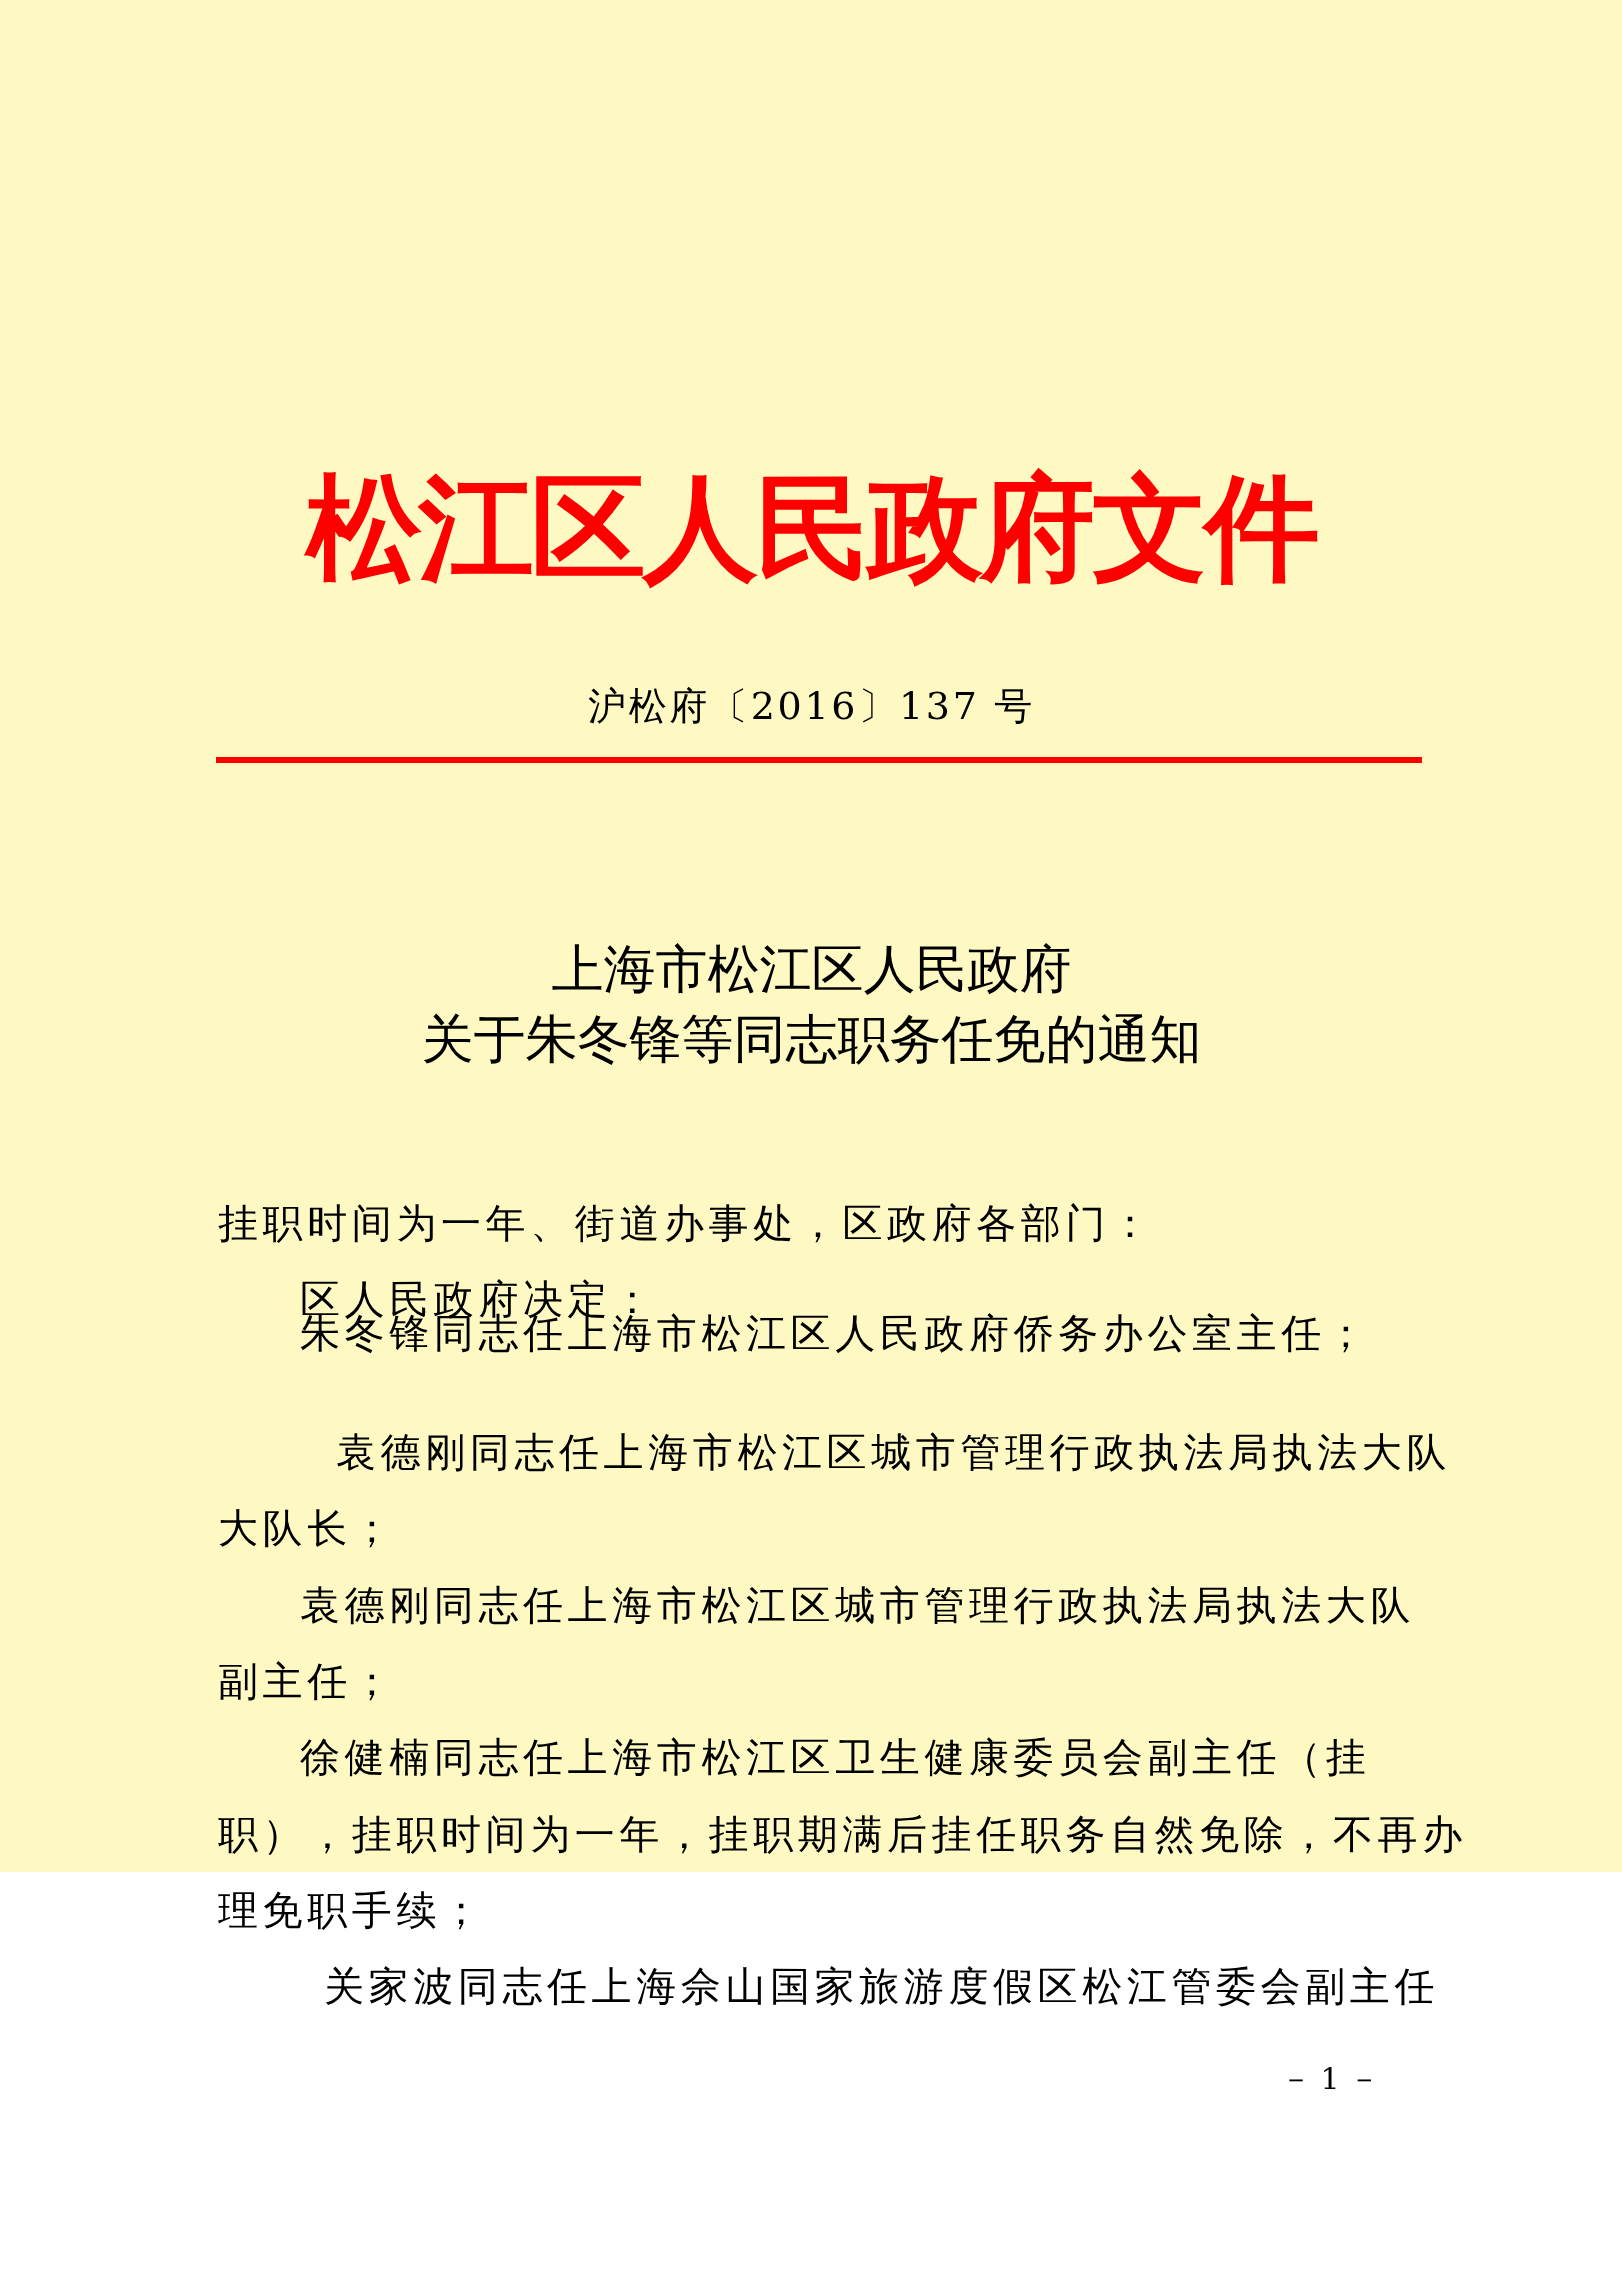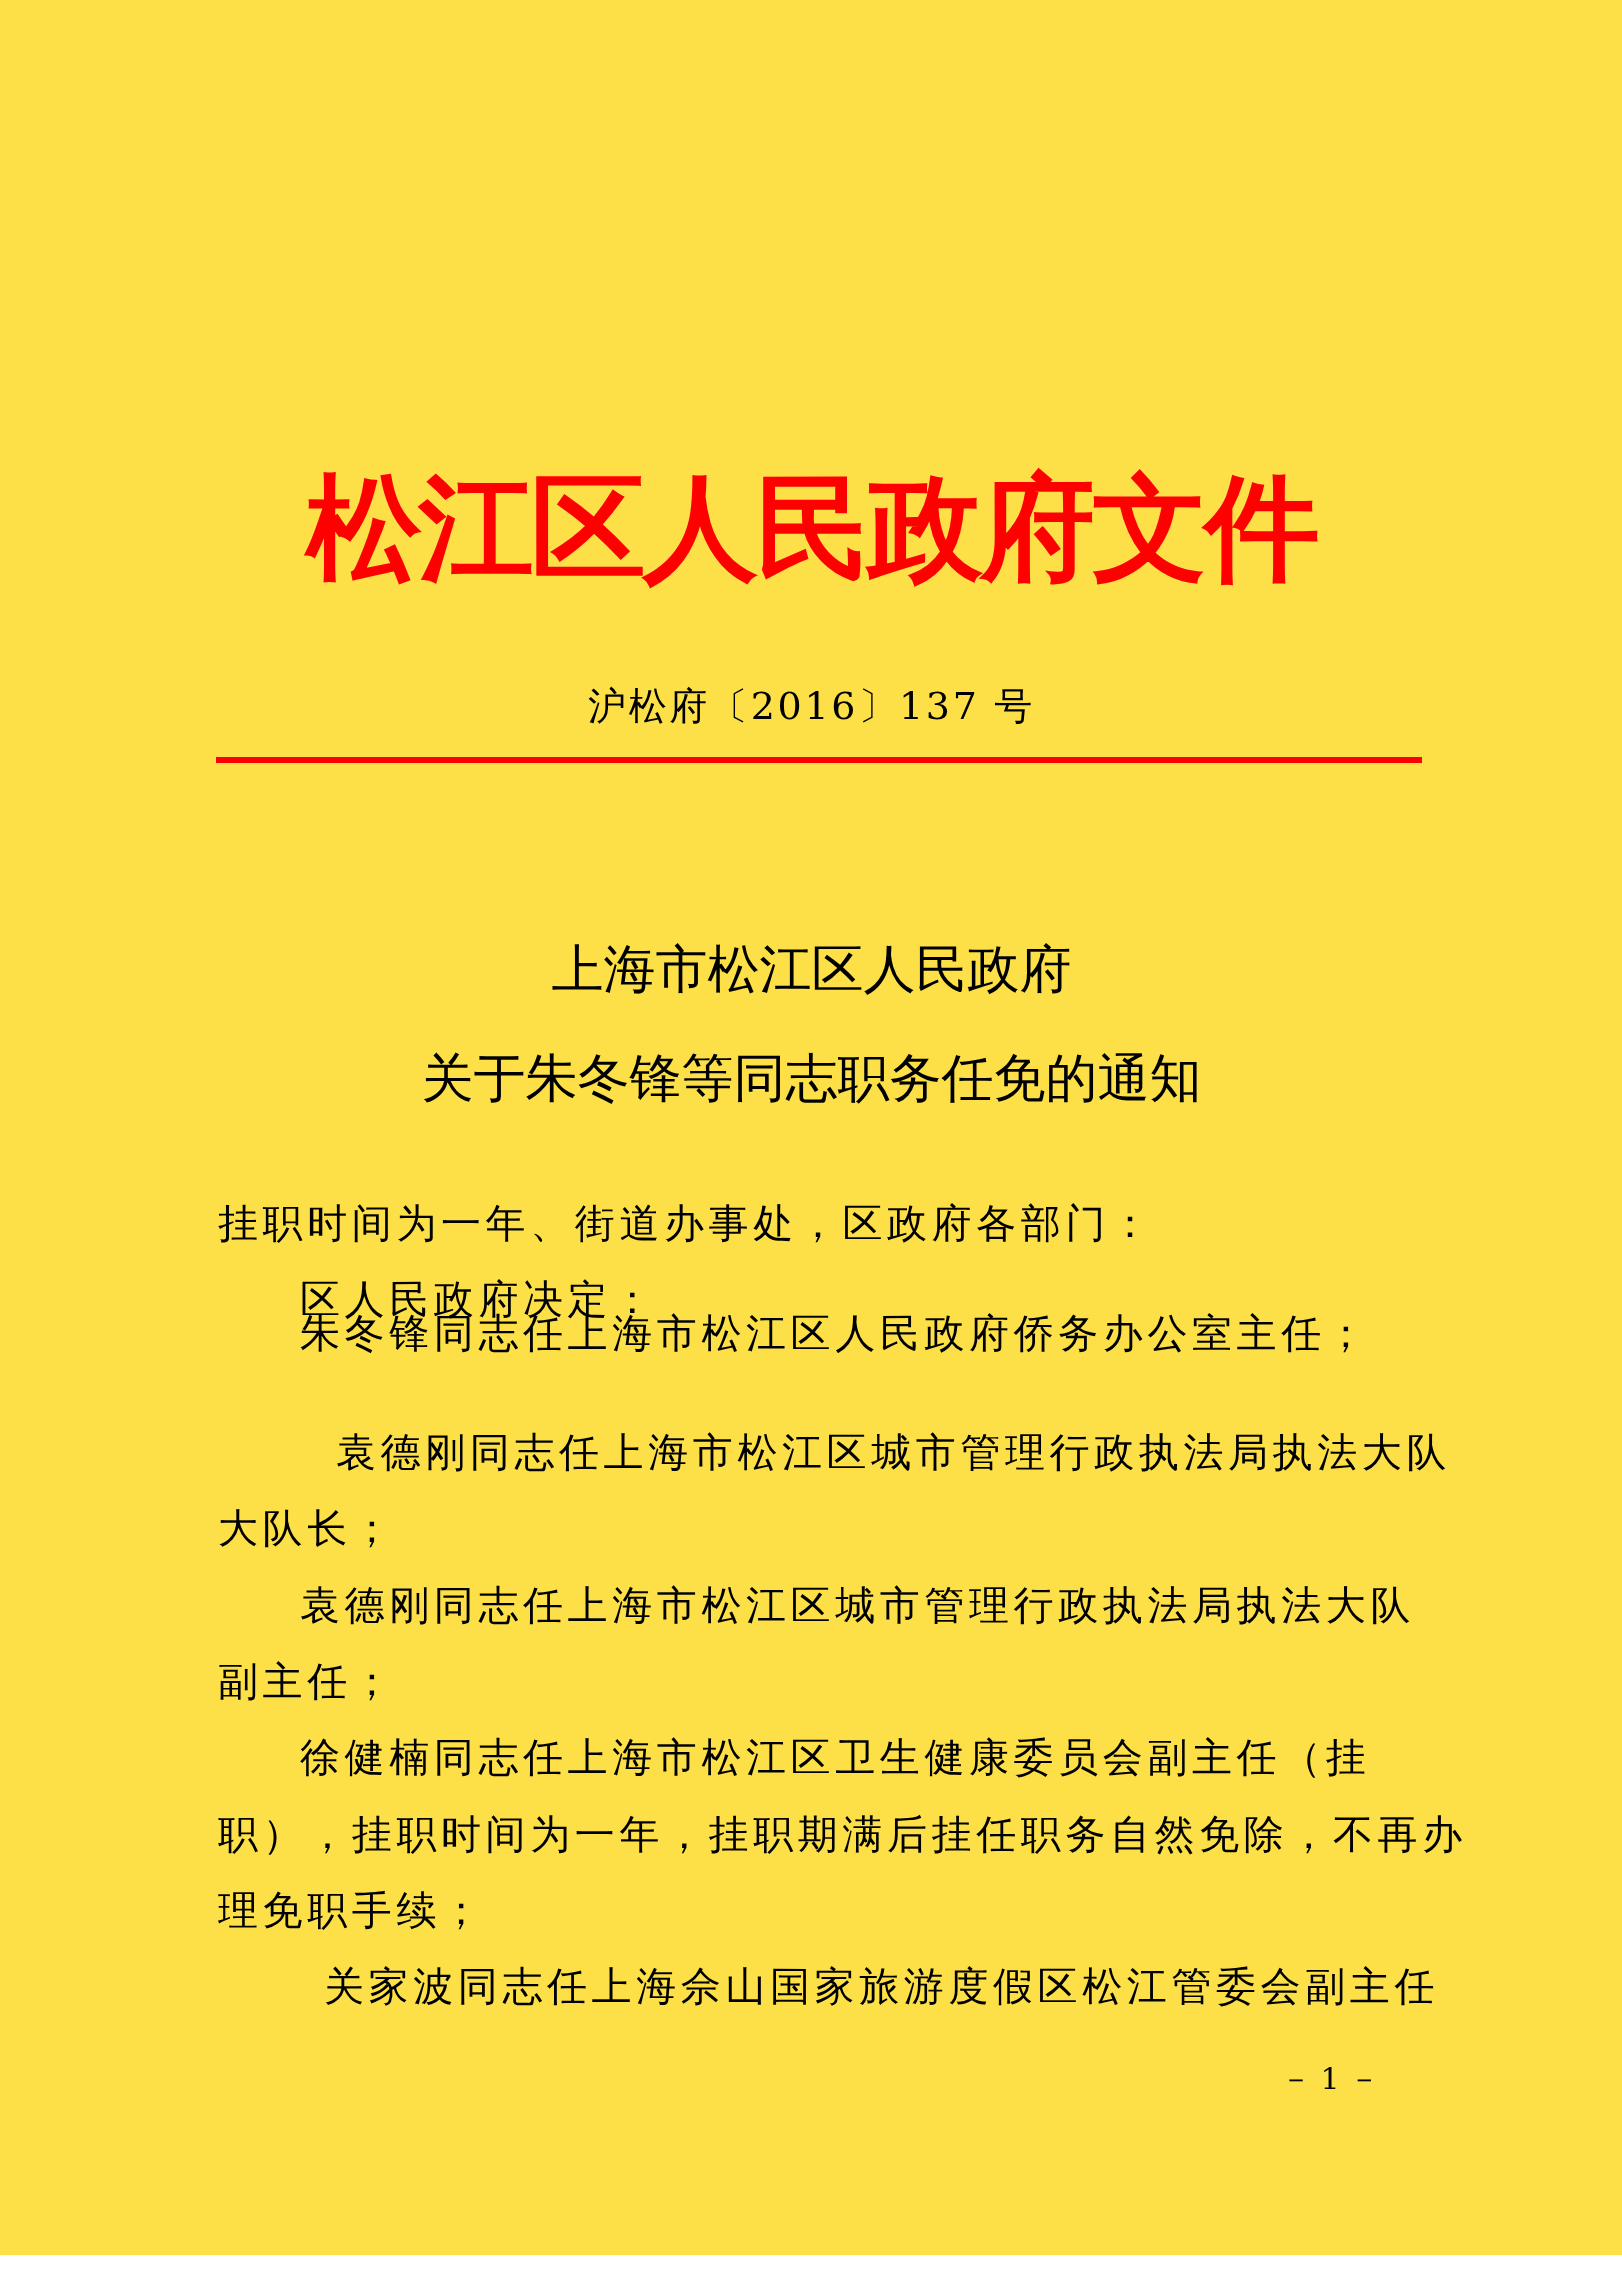--- a/index.html
+++ b/index.html
@@ -1,18 +1,18 @@
 <!DOCTYPE html>
 <html style="font-size:11px"><head>
 <meta charset="utf-8">
 <style>
   html, body { margin:0; padding:0; background:#ffffff; }
   body { width:1623px; height:2295px; position:relative; overflow:hidden;
          font-family:"DejaVu Serif","Liberation Serif",serif; color:#000; }
-  .page { position:absolute; left:0; top:0; width:1623px; height:2255px; background:#fde047; }
+  .page { position:absolute; left:0; top:0; width:1623px; height:1872px; background:#fef9c3; }
   .header-title { position:absolute; left:0; width:1623px; top:463px; text-align:center;
          color:#ff0000; font-family:"DejaVu Serif","Liberation Serif",serif; font-weight:bold;
          font-size:115px; line-height:129px; letter-spacing:-2.7px; white-space:nowrap; }
   .doc-number { position:absolute; left:0; width:1623px; top:682px; text-align:center;
          font-size:38px; line-height:48px; letter-spacing:2.7px; white-space:nowrap; }
   .red-rule { position:absolute; left:216px; top:757px; width:1206px; height:5.5px; background:#ff0000; }
   .notice-title { position:absolute; left:0; width:1623px; text-align:center; font-weight:normal;
          font-size:52px; line-height:65px; white-space:nowrap; }
   .line { position:absolute; left:218px; font-size:40px; line-height:55px; letter-spacing:4.6px;
           white-space:nowrap; }
@@ -25,21 +25,21 @@
 
 <div class="page">
 
   <div class="header-title">松江区人民政府文件</div>
 
   <div class="doc-number">沪松府〔2016〕137 号</div>
 
   <div class="red-rule"></div>
 
   <div class="notice-title" style="top:937px;">上海市松江区人民政府</div>
-  <div class="notice-title" style="top:1046px;">关于朱冬锋等同志职务任免的通知</div>
+  <div class="notice-title" style="top:1007px;">关于朱冬锋等同志职务任免的通知</div>
 
   <div class="line" style="top:1196px;">挂职时间为一年、街道办事处，区政府各部门：</div>
   <div class="line indent" style="top:1272px;">区人民政府决定：</div>
 
   <div class="line indent" style="top:1306px;">朱冬锋同志任上海市松江区人民政府侨务办公室主任；</div>
   <div class="line indent" style="top:1425px;margin-left:36px;">袁德刚同志任上海市松江区城市管理行政执法局执法大队</div>
   <div class="line" style="top:1501px;">大队长；</div>
   <div class="line indent" style="top:1578px;">袁德刚同志任上海市松江区城市管理行政执法局执法大队</div>
   <div class="line" style="top:1654px;">副主任；</div>
   <div class="line indent" style="top:1730px;text-align:center;">徐健楠同志任上海市松江区卫生健康委员会副主任（挂</div>

